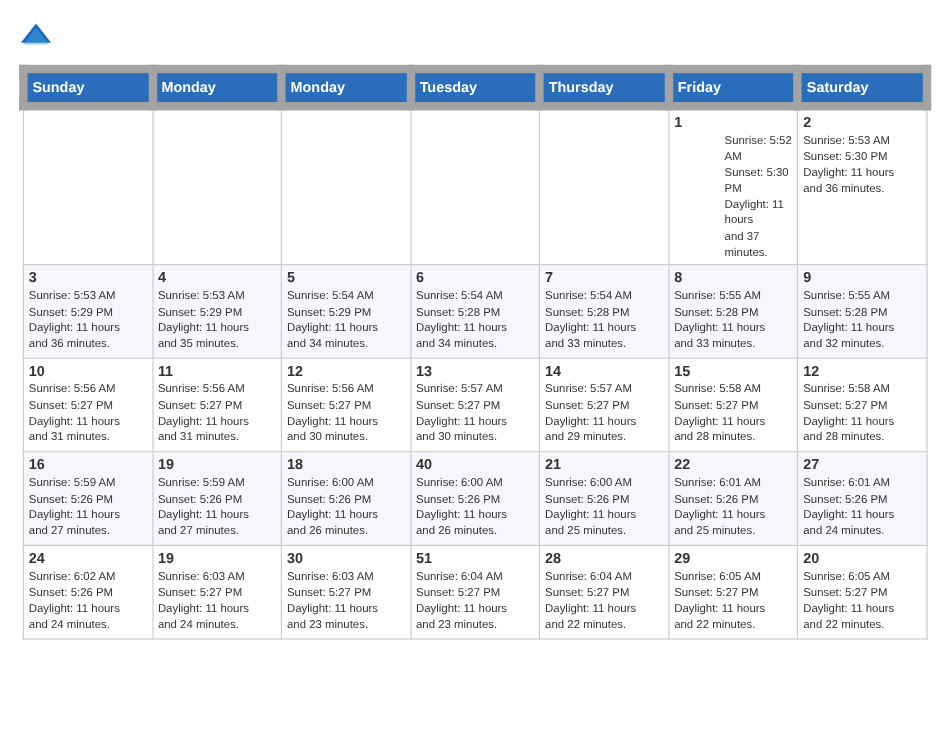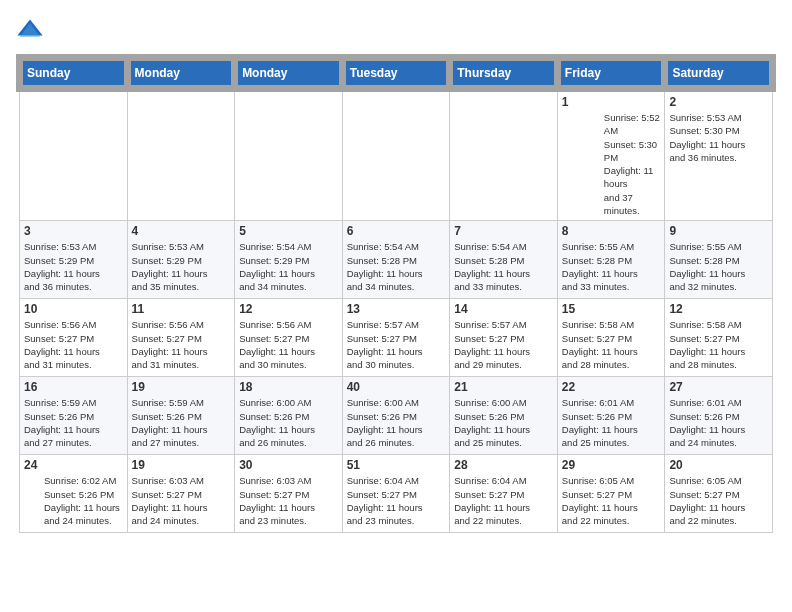--- a/index.html
+++ b/index.html
@@ -301,21 +301,21 @@
             <span class="day-num">27</span>
             <div class="day-info" style="white-space: pre-line;">Sunrise: 6:01 AM
 Sunset: 5:26 PM
 Daylight: 11 hours
 and 24 minutes.</div>
           </td>
         </tr>
         <tr>
           <td>
             <span class="day-num">24</span>
-            <div class="day-info" style="white-space: pre-line; margin-left: 20px;">Sunrise: 6:02 AM
+            <div class="day-info" style="white-space: pre-line;">Sunrise: 6:02 AM
 Sunset: 5:26 PM
 Daylight: 11 hours
 and 24 minutes.</div>
           </td>
           <td>
             <span class="day-num">19</span>
             <div class="day-info" style="white-space: pre-line;">Sunrise: 6:03 AM
 Sunset: 5:27 PM
 Daylight: 11 hours
 and 24 minutes.</div>

